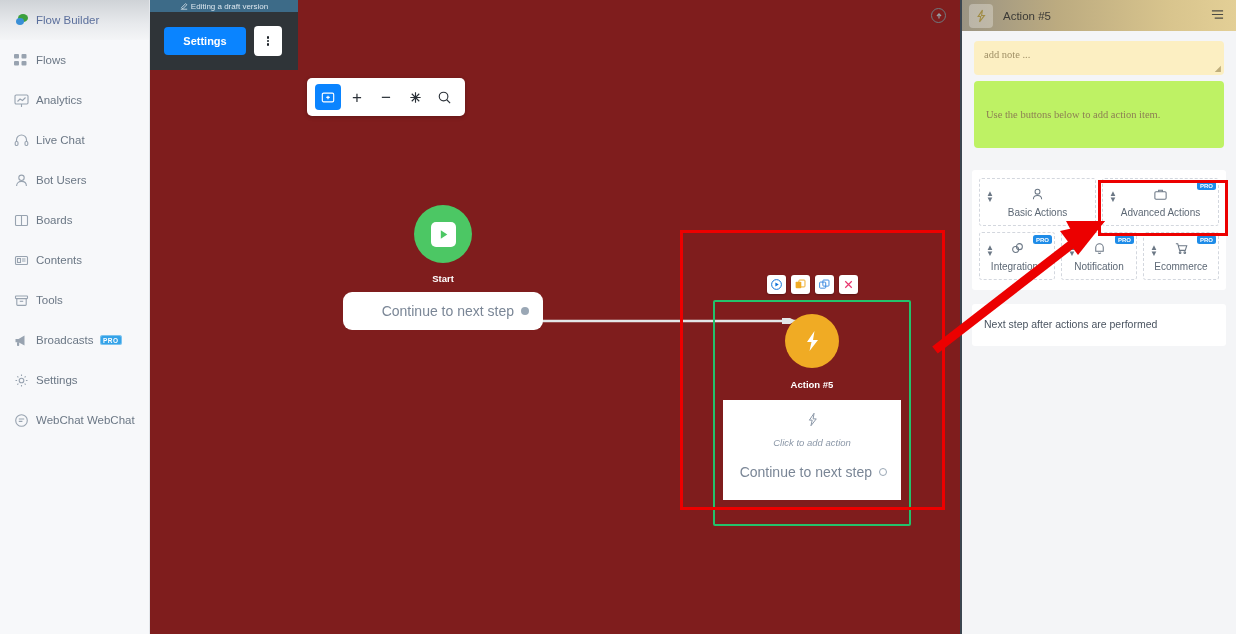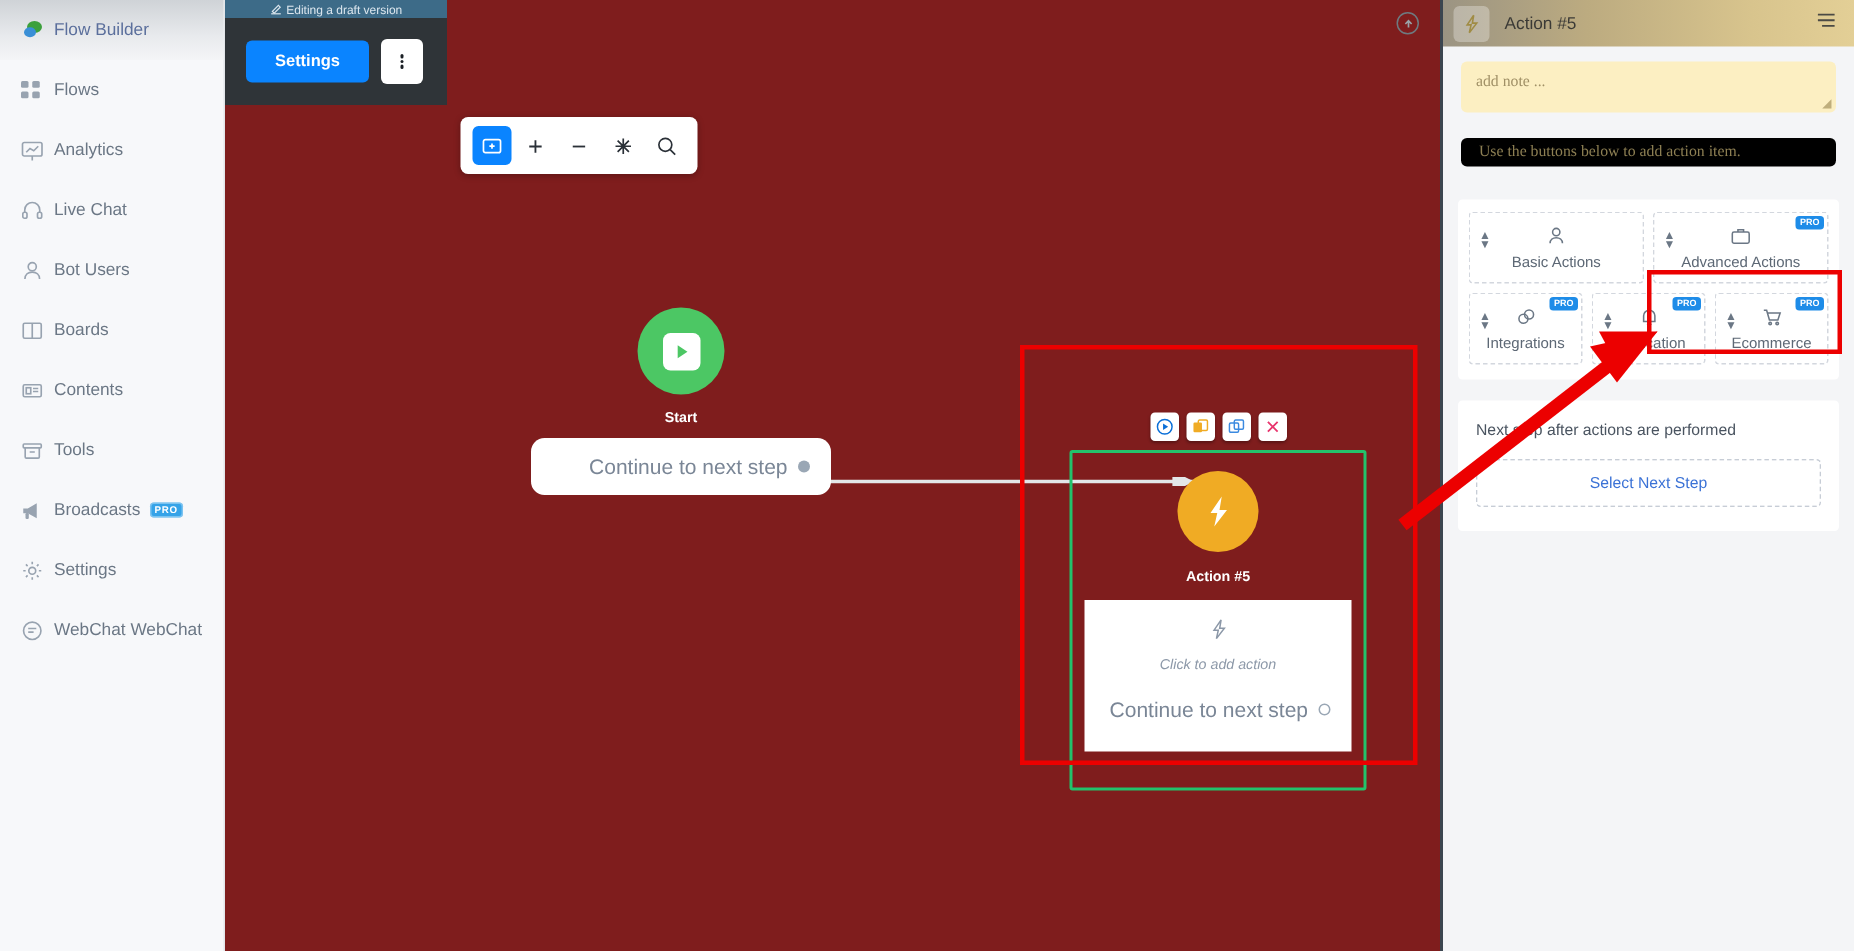--- a/index.html
+++ b/index.html
@@ -80,21 +80,21 @@
   .zt-sym{font-size:17px; line-height:1; color:#2b3138; font-family:"Liberation Sans",sans-serif;}
 
   
   #canvas-up{
     position:absolute; right:14px; top:8px; width:15px;height:15px;
     border-radius:50%; border:1.5px solid #6e7a80; color:#98a3a8;
     display:flex;align-items:center;justify-content:center; cursor:pointer;
   }
 
   
-  #start-node{ position:absolute; left:204px; top:205px; width:200px; }
+  #start-node{ position:absolute; left:193px; top:205px; width:200px; }
   #start-circle{
     width:58px;height:58px;border-radius:50%;background:#4cc764;
     margin:0 auto; display:flex;align-items:center;justify-content:center;
     cursor:pointer;
   }
   #start-play{
     width:25px;height:25px;border-radius:5px;background:#fff;
     display:flex;align-items:center;justify-content:center;
   }
   #start-label{ text-align:center; color:#fff; font-size:9.5px; font-weight:bold; margin-top:10px; }
@@ -159,21 +159,21 @@
   #panel-title{ font-size:11.5px; color:#3b3a36; }
   #panel-menu{ margin-left:auto; margin-right:12px; cursor:pointer; color:#4b4a44; }
 
   .panel-pad{ padding:10px 12px 0;font-family:Liberation Serif, serif; }
   #note-box{
     background:#fcefc2; border-radius:4px; height:34px; padding:8px 10px;
     font-size:10.5px; color:#a09066; position:relative; cursor:text;
   }
   #note-resize{ position:absolute; right:3px; bottom:2px; color:#bfae7c; font-size:8px; }
   #hint-box{
-    background:#000000; border-radius:4px; margin-top:17px; padding:4px 12px;
+    background:#bef264; border-radius:4px; margin-top:6px; padding:28px 12px;
     font-size:10.5px; color:#8d7f53;
   }
 
   #cat-card{
     background:#fff; margin:22px 10px 0; padding:8px 7px 10px; border-radius:3px;
   }
   .cat-row{ display:flex; gap:6px; margin-bottom:6px; }
   .cat-row:last-child{ margin-bottom:0; }
   .cat-btn{
     flex:1; border:1px dashed #d3d7de; border-radius:3px; height:48px;
@@ -534,21 +534,20 @@
               <circle cx="11.5" cy="12.5" r=".9"></circle>
             </svg>
         </span>
         <span class="cat-label">Ecommerce</span>
       </div>
     </div>
   </div>
 
   <div id="next-card">
     <div id="next-title">Next step after actions are performed</div>
-    <div id="next-select">Select Next Step</div>
   </div>
 </div>
 
 <div id="red-rect2"></div>
 
 <svg id="red-arrow">
   <path d="M5 175 L160 55" stroke="#ec0000" stroke-width="9" fill="none"></path>
   <path d="M175 46 L136 46 L150 72 Z" fill="#ec0000"></path>
   <path d="M175 46 L148 80 L130 56 Z" fill="#ec0000"></path>
 </svg>

